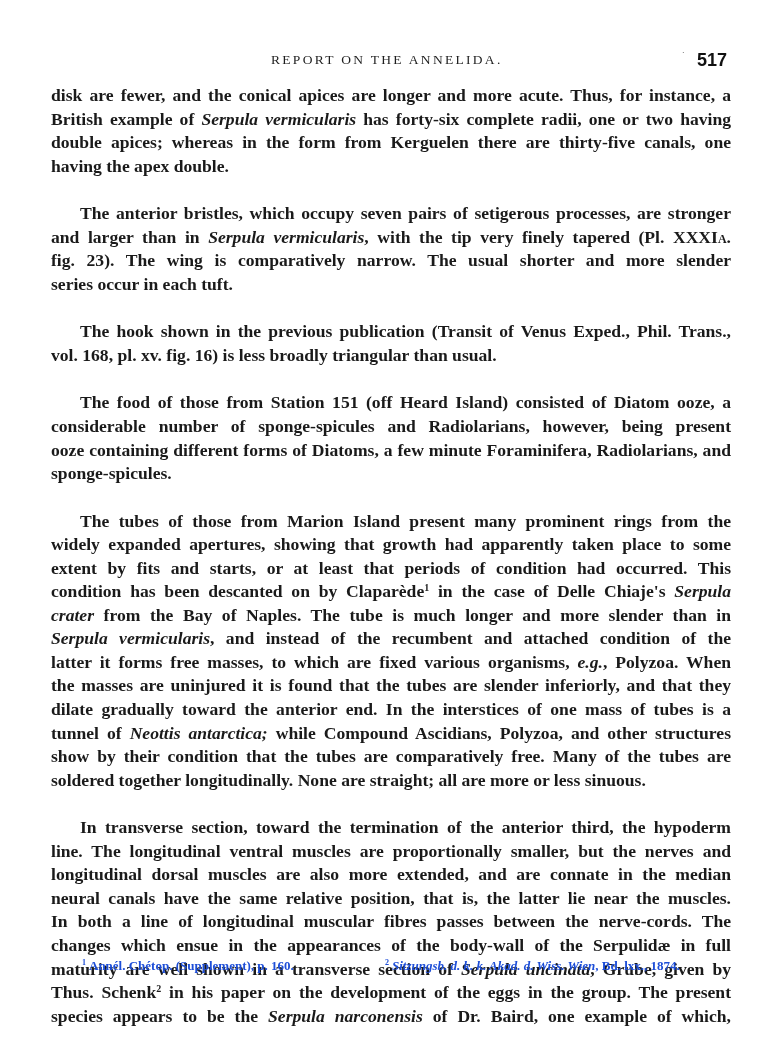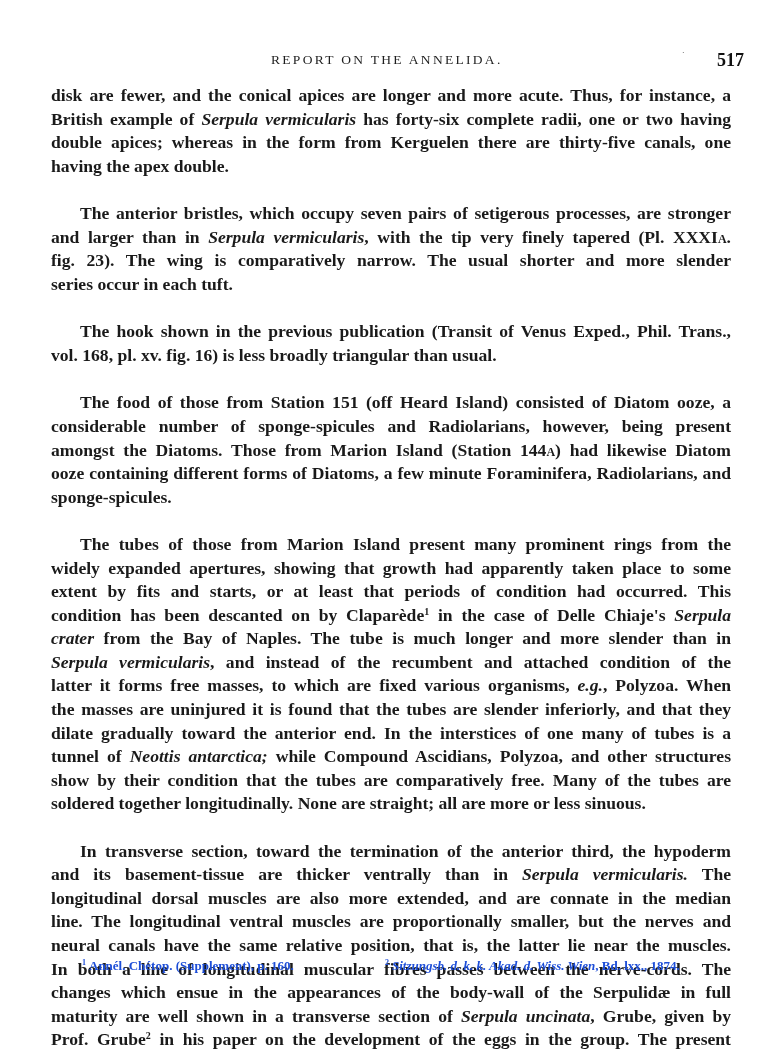--- a/index.html
+++ b/index.html
@@ -36,25 +36,24 @@
     font-family: "Liberation Serif", serif;
     font-size: 13.5px;
     letter-spacing: 2.3px;
     color: #1e1e1e;
     white-space: nowrap;
   }
   .page-number {
     position: absolute;
     left: 697px;
     top: -2px;
-    font-family: Liberation Serif, serif;
+    font-family: Liberation Sans, sans-serif;
     font-weight: bold;
     font-size: 18px;
     color: #111;
-    margin-left: 20px;
   }
   .page-dot {
     position: absolute;
     left: 682px;
     top: -4px;
     font-size: 8px;
     color: #444;
   }
   .body-text {
     position: absolute;
@@ -141,48 +140,46 @@
         <div class="line"><span>fig. 23).  The wing is comparatively narrow.  The usual shorter and more slender</span></div>
         <div class="line last"><span>series occur in each tuft.</span></div>
       </div>
       <div class="paragraph">
         <div class="line indent"><span>The hook shown in the previous publication (Transit of Venus Exped., Phil. Trans.,</span></div>
         <div class="line last"><span>vol. 168, pl. xv. fig. 16) is less broadly triangular than usual.</span></div>
       </div>
       <div class="paragraph">
         <div class="line indent"><span>The food of those from Station 151 (off Heard Island) consisted of Diatom ooze, a</span></div>
         <div class="line"><span>considerable number of sponge-spicules and Radiolarians, however, being present</span></div>
-        <div class="line"><span>amongst the Diatoms.  Those from Marion Island (Station 144</span><span class="smallcap">A</span><span>) had likewise Diatom</span></div>
         <div class="line"><span>ooze containing different forms of Diatoms, a few minute Foraminifera, Radiolarians, and</span></div>
         <div class="line last"><span>sponge-spicules.</span></div>
       </div>
       <div class="paragraph">
         <div class="line indent"><span>The tubes of those from Marion Island present many prominent rings from the</span></div>
         <div class="line"><span>widely expanded apertures, showing that growth had apparently taken place to some</span></div>
         <div class="line"><span>extent by fits and starts, or at least that periods of condition had occurred.  This</span></div>
         <div class="line"><span>condition has been descanted on by Claparède</span><sup class="fn-ref">1</sup><span> in the case of Delle Chiaje's </span><i>Serpula</i></div>
         <div class="line"><i>crater</i><span> from the Bay of Naples.  The tube is much longer and more slender than in</span></div>
         <div class="line"><i>Serpula vermicularis</i><span>, and instead of the recumbent and attached condition of the</span></div>
         <div class="line"><span>latter it forms free masses, to which are fixed various organisms, </span><i>e.g.</i><span>, Polyzoa.  When</span></div>
         <div class="line"><span>the masses are uninjured it is found that the tubes are slender inferiorly, and that they</span></div>
-        <div class="line"><span>dilate gradually toward the anterior end.  In the interstices of one many of tubes is a</span></div>
+        <div class="line"><span>dilate gradually toward the anterior end.  In the interstices of one mass of tubes is a</span></div>
         <div class="line"><span>tunnel of </span><i>Neottis antarctica;</i><span> while Compound Ascidians, Polyzoa, and other structures</span></div>
         <div class="line"><span>show by their condition that the tubes are comparatively free.  Many of the tubes are</span></div>
         <div class="line last"><span>soldered together longitudinally.  None are straight; all are more or less sinuous.</span></div>
       </div>
       <div class="paragraph">
         <div class="line indent"><span>In transverse section, toward the termination of the anterior third, the hypoderm</span></div>
-        <div class="line"><span>and its basement-tissue are thicker ventrally than in </span><i>Serpula vermicularis.</i><span>  The</span></div>
+        <div class="line"><span>line.  The longitudinal ventral muscles are proportionally smaller, but the nerves and</span></div>
         <div class="line"><span>longitudinal dorsal muscles are also more extended, and are connate in the median</span></div>
-        <div class="line"><span>line.  The longitudinal ventral muscles are proportionally smaller, but the nerves and</span></div>
         <div class="line"><span>neural canals have the same relative position, that is, the latter lie near the muscles.</span></div>
         <div class="line"><span>In both a line of longitudinal muscular fibres passes between the nerve-cords.  The</span></div>
         <div class="line"><span>changes which ensue in the appearances of the body-wall of the Serpulidæ in full</span></div>
         <div class="line"><span>maturity are well shown in a transverse section of </span><i>Serpula uncinata</i><span>, Grube, given by</span></div>
-        <div class="line"><span>Prof. Grube</span><sup class="fn-ref">2</sup><span> in his paper on the development of the eggs in the group.  The present</span></div>
+        <div class="line"><span>Thus. Schenk</span><sup class="fn-ref">2</sup><span> in his paper on the development of the eggs in the group.  The present</span></div>
         <div class="line"><span>species appears to be the </span><i>Serpula narconensis</i><span> of Dr. Baird, one example of which,</span></div>
       </div>
     </div>
 
   <div class="footnotes" id="footnotes">
       <div class="footnote fn1"><sup>1</sup><span>Annél. Chétop. (Supplement), p. 160.</span></div>
       <div class="footnote fn2"><sup>2</sup><i>Sitzungsb. d. k. k. Akad. d. Wiss. Wien</i><span>, Bd. lxx., 1874.</span></div>
     </div>
 </div>
 

